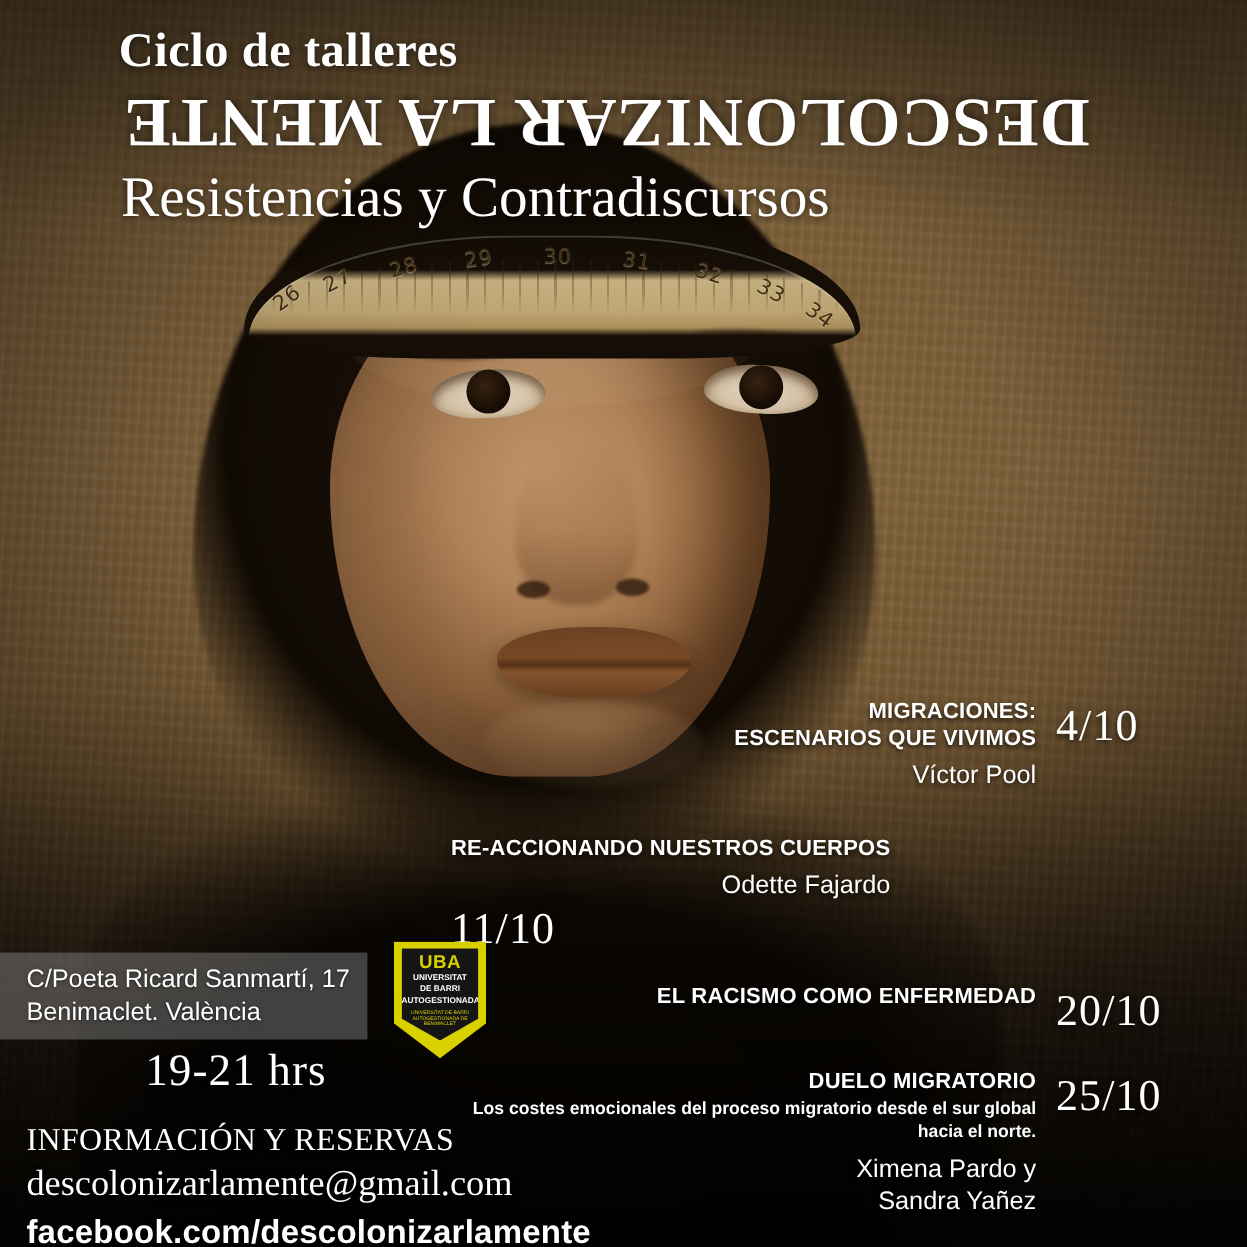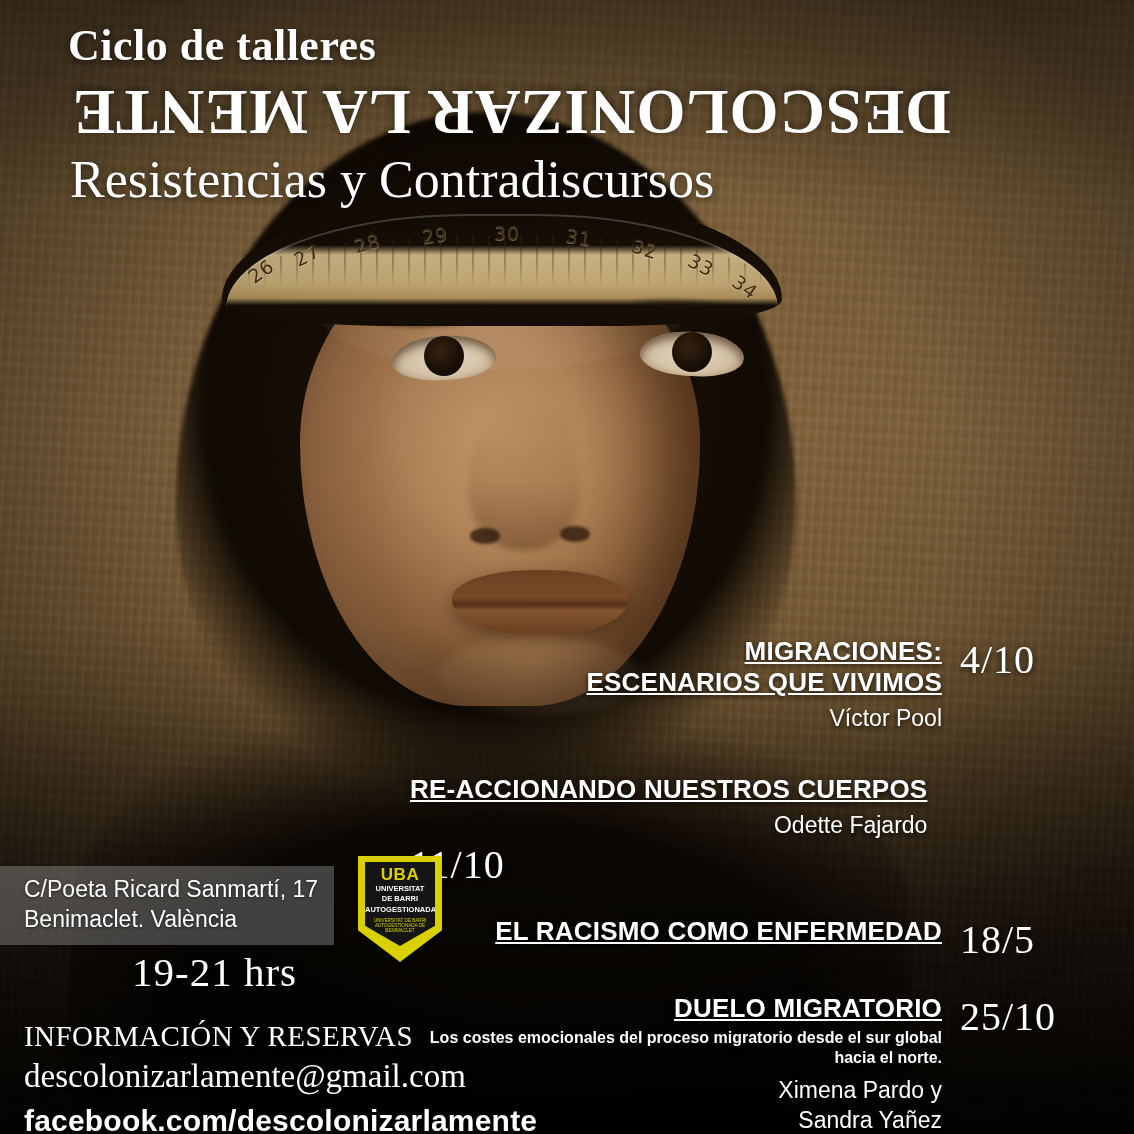--- a/index.html
+++ b/index.html
@@ -177,21 +177,21 @@
     background: radial-gradient(ellipse at 50% 30%, rgba(209,166,118,0.35), rgba(0,0,0,0));
     filter: blur(4px);
   }
 
   
   .headline-wrap {
     position: absolute;
     left: 0; top: 20px;
     width: 952px;
     text-align: left;
-    padding-left: 68px;
+    padding-left: 108px;
     box-sizing: border-box;
   }
   .kicker {
     font-family: "Liberation Serif", serif;
     font-weight: bold;
     font-size: 44px;
     letter-spacing: 0.5px;
     text-shadow: 0 2px 6px rgba(0,0,0,0.6);
     margin: 0;
   }
@@ -227,25 +227,24 @@
     justify-content: flex-end;
     margin-bottom: 26px;
   }
   .session-text {
     text-align: right;
     padding-right: 18px;
     flex: 1;
   }
   .session-title {
     font-weight: bold;
-    font-size: 26px;
+    font-size: 20px;
     line-height: 1.18;
     letter-spacing: 0.2px;
     text-shadow: 0 2px 5px rgba(0,0,0,0.75);
-    text-decoration: underline;
   }
   .session-desc {
     font-weight: bold;
     font-size: 16px;
     line-height: 1.3;
     margin-top: 4px;
     text-shadow: 0 2px 5px rgba(0,0,0,0.75);
   }
   .session-speaker {
     font-size: 23px;
@@ -422,21 +421,21 @@
         <div class="session-title">RE-ACCIONANDO NUESTROS CUERPOS</div>
         <div class="session-speaker">Odette Fajardo</div>
       </div>
       <div class="session-date">11/10</div>
     </div>
 
     <div class="session" style="margin-top:28px;">
       <div class="session-text">
         <div class="session-title">EL RACISMO COMO ENFERMEDAD</div>
       </div>
-      <div class="session-date">18/5</div>
+      <div class="session-date">20/10</div>
     </div>
 
     <div class="session" style="margin-top:30px;">
       <div class="session-text">
         <div class="session-title">DUELO MIGRATORIO</div>
         <div class="session-desc">Los costes emocionales del proceso migratorio desde el sur global hacia el norte.</div>
         <div class="session-speaker">Ximena Pardo y</div>
         <div class="session-speaker" style="margin-top:0;">Sandra Yañez</div>
       </div>
       <div class="session-date">25/10</div>

